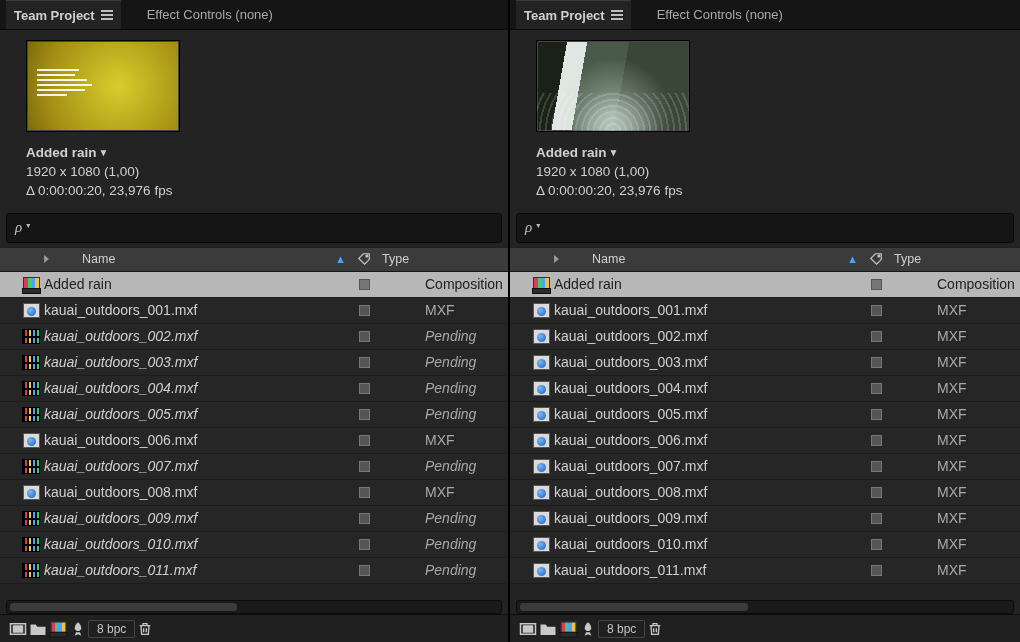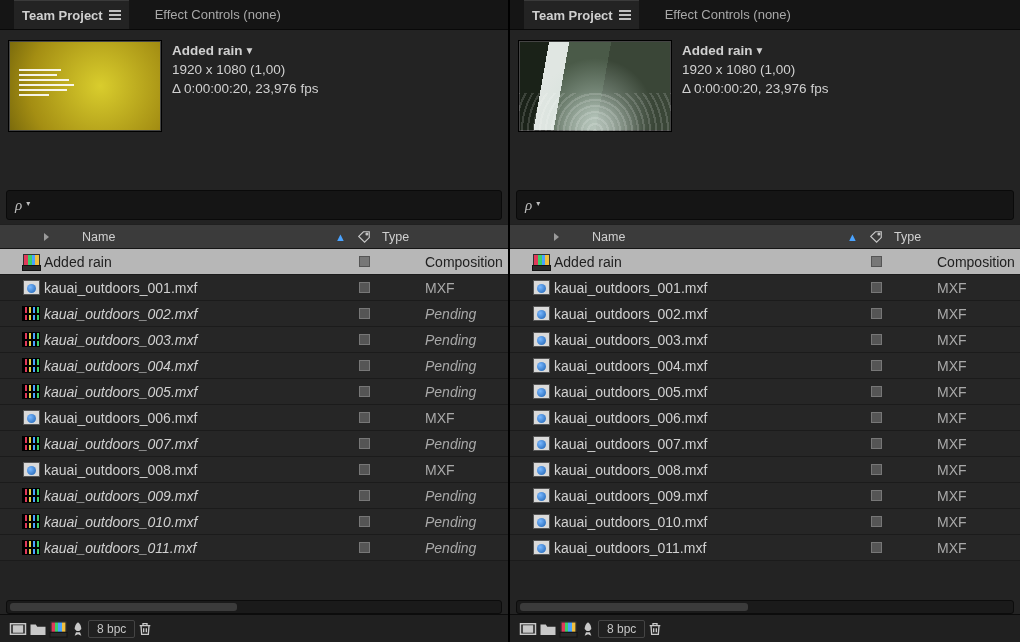--- a/index.html
+++ b/index.html
@@ -38,21 +38,21 @@
   }
   .panel:last-child { border-right: none; }
 
   
   .tabbar {
     display: flex;
     align-items: center;
     height: 30px;
     background: var(--bg-darker);
     gap: 18px;
-    padding: 0 14px;
+    padding: 0 6px;
     border-bottom: 1px solid #090909;
   }
   .tab {
     display: flex;
     align-items: center;
     gap: 6px;
     height: 100%;
     padding: 0 8px;
     color: var(--text);
     background: var(--bg-panel);
@@ -73,22 +73,23 @@
     background:
       linear-gradient(#c0c0c0,#c0c0c0) 0 0 / 12px 2px no-repeat,
       linear-gradient(#c0c0c0,#c0c0c0) 0 4px / 12px 2px no-repeat,
       linear-gradient(#c0c0c0,#c0c0c0) 0 8px / 12px 2px no-repeat;
   }
 
   
   .preview-area {
     display: flex;
     gap: 10px;
-    padding: 10px 10px 12px 8px;
+    padding: 10px 10px 12px 26px;
     min-height: 160px;
+    flex-direction: column;
   }
   .thumb {
     width: 154px;
     height: 92px;
     border: 1px solid #000;
     box-shadow: 0 0 0 1px #444 inset;
     position: relative;
     overflow: hidden;
   }
   .thumb.yellow {

